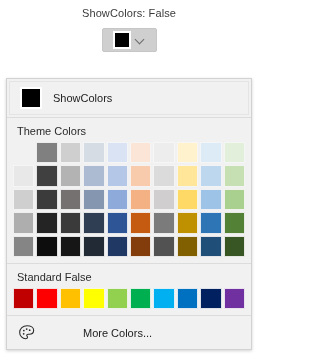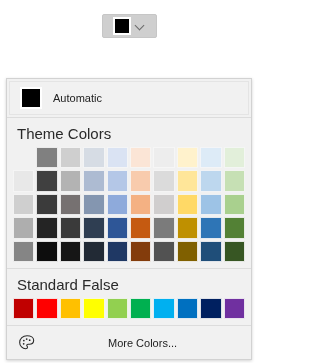--- a/index.html
+++ b/index.html
@@ -111,21 +111,21 @@
     color: #222222;
   }
 
   .divider {
     height: 1px;
     background: #dcdcdc;
     margin: 0;
   }
 
   .section-title {
-    font-size: 15px;
+    font-size: 11px;
     color: #2a2a2a;
     padding: 7px 0 5px 10px;
   }
 
   
   .grid {
     display: grid;
     grid-template-columns: repeat(10, 1fr);
     gap: 2px;
     padding: 0 6px 6px 6px;
@@ -162,44 +162,45 @@
     background: #f1f1f1;
     box-sizing: border-box;
   }
   .palette-icon {
     width: 20px;
     height: 20px;
     flex: none;
     display: block;
   }
   .more-colors-label {
-    margin-left: 27px;
+    margin-left: 2px;
     font-size: 11px;
     color: #222222;
     padding-left: 44px;
   }
 </style>
 </head>
 <body>
 
 <div class="status-block">
+  <div class="status-line">ShowColors: False</div>
 </div>
 
 <div class="dropdown-row">
   <div class="dropdown-button">
     <span class="swatch-preview" style="background: rgb(0, 0, 0);"></span>
     <span class="chev"></span>
   </div>
 </div>
 
 <div class="panel">
 
   <div class="automatic-row">
     <span class="automatic-swatch" style="background: rgb(0, 0, 0);"></span>
-    <span class="automatic-label">Automatic</span>
+    <span class="automatic-label">ShowColors</span>
   </div>
 
   <div class="divider"></div>
 
   <div class="panel-section">
     <div class="section-title">Theme Colors</div>
     <div class="grid theme" id="theme-grid">
         <div class="cell empty"></div>
         <div class="cell" style="background: rgb(128, 128, 128);"></div>
         <div class="cell" style="background: rgb(207, 207, 207);"></div>

